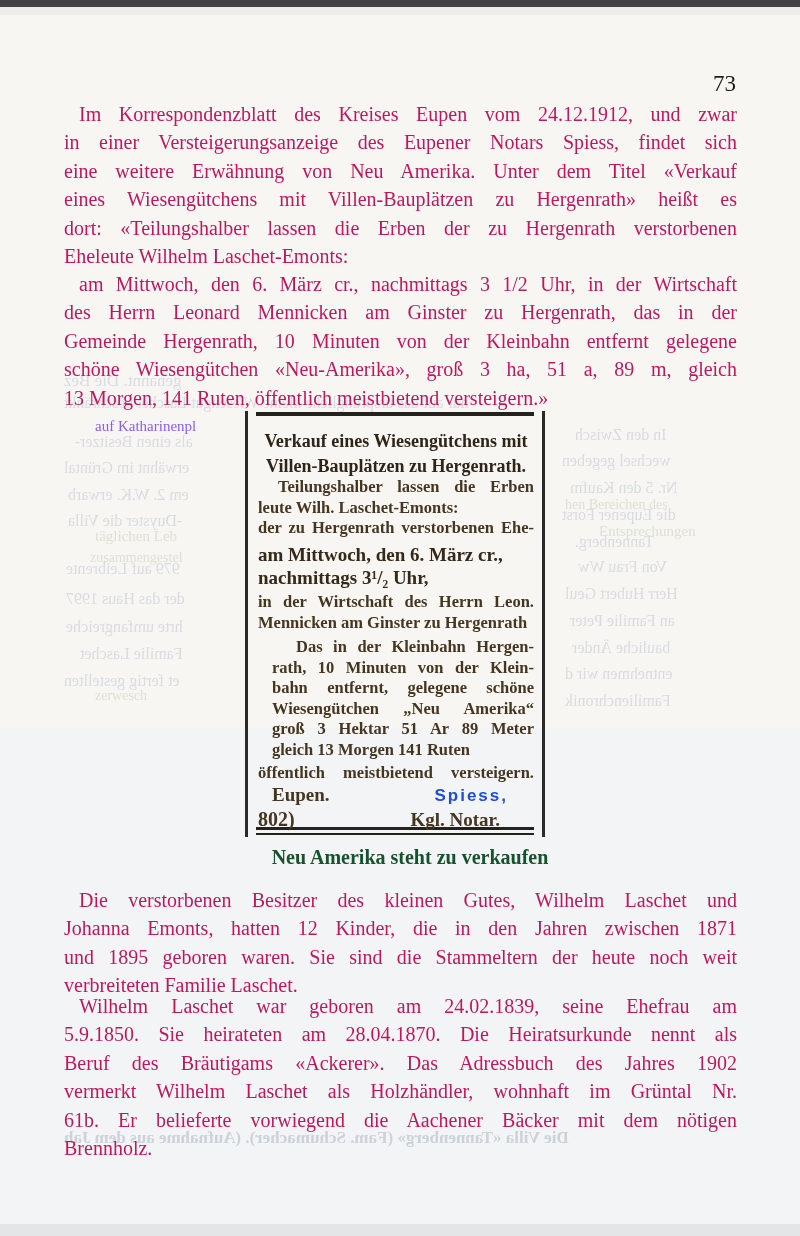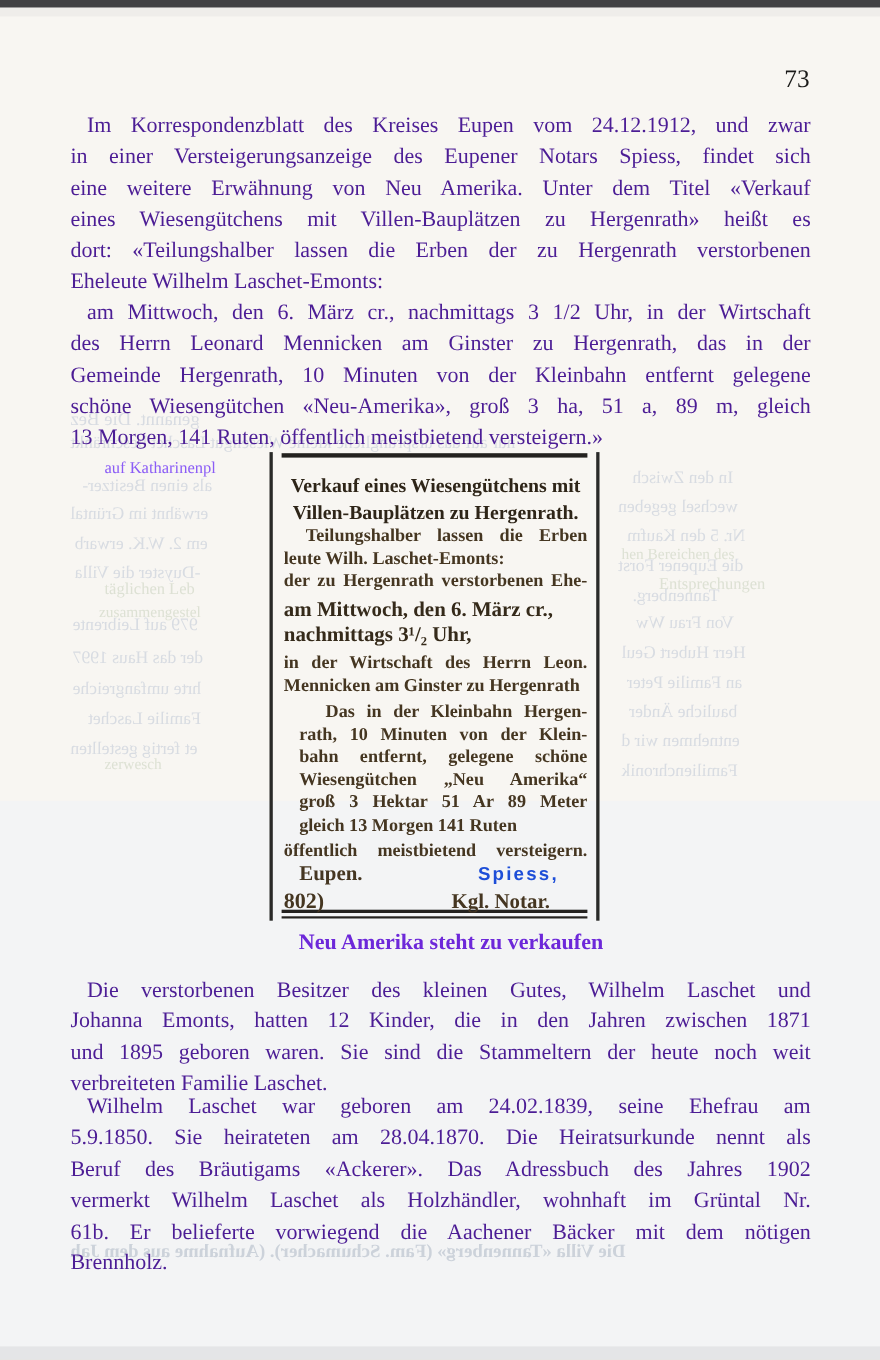--- a/index.html
+++ b/index.html
@@ -9,23 +9,23 @@
   .band-cool{position:absolute;left:0;top:728px;width:800px;height:498px;background:#f3f4f5;}
   .strip-top{position:absolute;left:0;top:0;width:800px;height:7px;background:#414143;}
   .strip-top2{position:absolute;left:0;top:7px;width:800px;height:8px;background:#efedea;}
   .strip-bottom{position:absolute;left:0;top:1224px;width:800px;height:12px;background:#e4e5e7;}
   
   #ghosts{position:absolute;inset:0;z-index:1;}
   .ghost{position:absolute;color:#d8dce2;font-family:"Liberation Serif",serif;white-space:nowrap;}
   .ghost.mir{transform:scaleX(-1);}
   
   .content{position:absolute;inset:0;z-index:2;}
-  .pagenum{position:absolute;left:686px;top:59px;width:50px;font-size:23px;color:#1b1b1a;text-align:right;}
+  .pagenum{position:absolute;left:686px;top:71px;width:50px;font-size:23px;color:#1b1b1a;text-align:right;}
   .para{position:absolute;left:64px;width:673px;}
-  .bl{font-size:20px;line-height:28.4px;color:#4c1d95;text-align:justify;text-align-last:justify;}
+  .bl{font-size:20px;line-height:28.4px;color:#be185d;text-align:justify;text-align-last:justify;}
   .bl.last{text-align-last:left;}
   .bl.ind{text-indent:15px;}
   
   #adbox{position:absolute;left:245px;top:411px;width:300px;height:426px;
          border-left:3px solid #2a2a28;border-right:3px solid #2a2a28;box-sizing:border-box;
          color:#453621;font-weight:700;}
   .adrule-top{position:absolute;left:8px;right:8px;top:1px;height:4px;background:#24221f;}
   .adrule-bot{position:absolute;left:8px;right:8px;bottom:2px;height:3px;
               border-top:3px solid #24221f;border-bottom:2px solid #24221f;box-sizing:content-box;}
   .ad-inner{position:absolute;left:10px;right:8px;top:0;}
@@ -36,21 +36,21 @@
   .adc{position:absolute;left:0;right:0;text-align:left;font-size:19px;color:#352a1a;}
   .adblock{position:absolute;left:0;right:0;}
   .prop{padding-left:14px;}
   .prop .first{text-indent:24px;}
   .sigrow{position:absolute;left:0;right:0;display:flex;justify-content:space-between;align-items:baseline;}
   .sig-place{font-size:19px;padding-left:14px;}
   .sig-name{font-family:"Liberation Sans",sans-serif;font-size:17px;letter-spacing:2px;color:#1d4ed8;padding-right:26px;}
   .sig-num{font-size:20px;padding-left:0;}
   .sig-title{font-size:19px;padding-right:34px;}
   .caption{position:absolute;left:110px;top:846px;width:600px;text-align:center;
-           font-size:20px;font-weight:700;color:#6d28d9;}
+           font-size:20px;font-weight:700;color:#14532d;}
 </style>
 </head>
 <body>
 
 <div id="page">
 
   <div class="band-cool"></div>
   <div class="strip-top"></div>
   <div class="strip-top2"></div>
   <div class="strip-bottom"></div>

